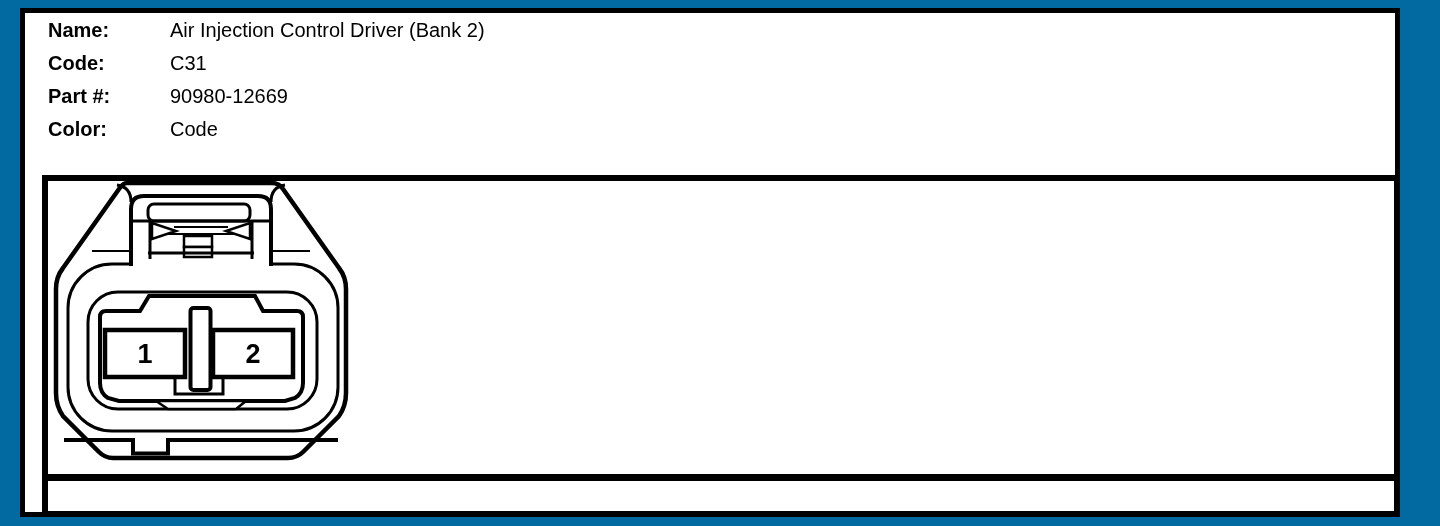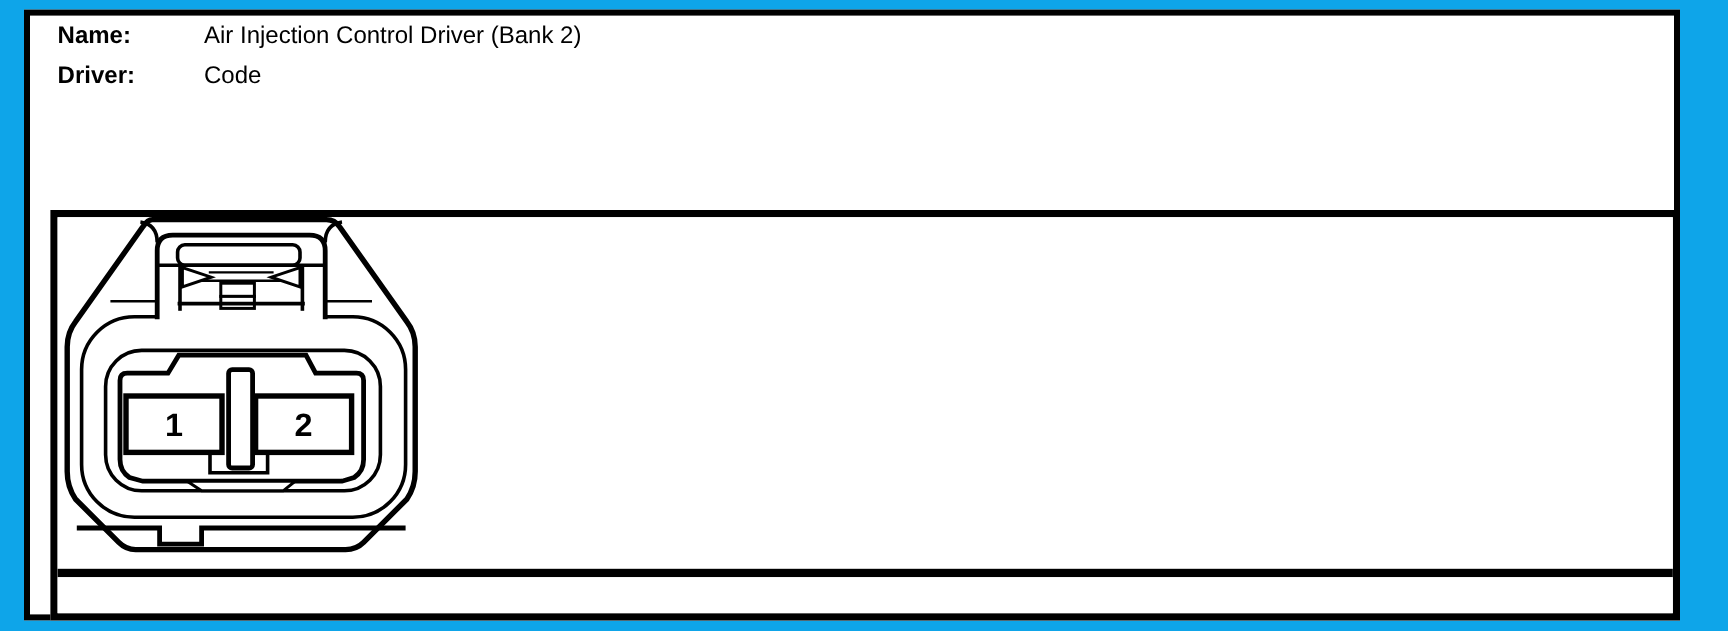--- a/index.html
+++ b/index.html
@@ -1,17 +1,17 @@
 <!DOCTYPE html>
 <html><head>
 <meta charset="utf-8">
 <style>
   html,body{margin:0;padding:0;background:#ffffff;}
   .page{
-    position:relative;width:1440px;height:526px;background:#0ea5e9;
+    position:relative;width:1440px;height:526px;background:#0369a1;
     font-family:"Liberation Sans",sans-serif;color:#000;overflow:hidden;
   }
   .panel{
     position:absolute;left:20px;top:8px;width:1380px;height:509px;
     box-sizing:border-box;border:5px solid #000;background:#fff;
   }
   .info{position:absolute;left:23px;top:1px;}
   .info-row{height:33px;line-height:33px;font-size:20px;white-space:nowrap;}
   .info-label{display:inline-block;width:122px;font-weight:bold;}
   .info-value{font-weight:normal;}
@@ -30,21 +30,27 @@
 <body>
 
 <div class="page">
   <div class="panel">
 
     <div class="info">
       <div class="info-row">
         <span class="info-label">Name:</span><span class="info-value">Air Injection Control Driver (Bank 2)</span>
       </div>
       <div class="info-row">
-        <span class="info-label">Driver:</span><span class="info-value">Code</span>
+        <span class="info-label">Code:</span><span class="info-value">C31</span>
+      </div>
+      <div class="info-row">
+        <span class="info-label">Part #:</span><span class="info-value">90980-12669</span>
+      </div>
+      <div class="info-row">
+        <span class="info-label">Color:</span><span class="info-value">Code</span>
       </div>
     </div>
 
     <div class="drawing-box">
       <div class="drawing-area"></div>
       <div class="bottom-strip"></div>
     </div>
 
     <svg class="connector-svg" viewBox="40 170 340 304" xmlns="http://www.w3.org/2000/svg">
 

